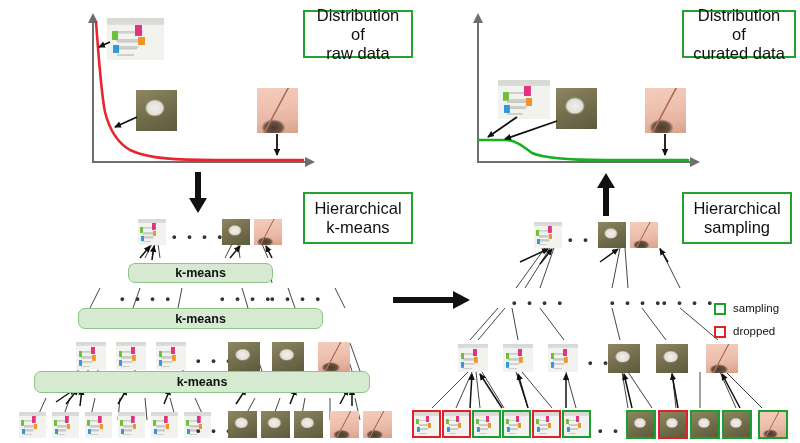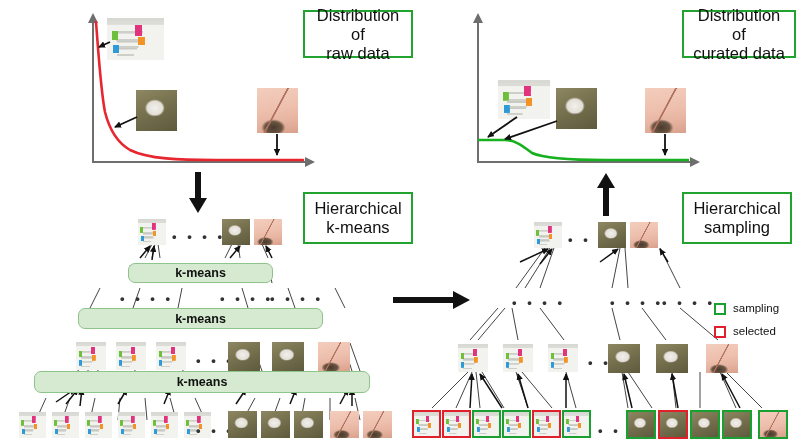--- a/index.html
+++ b/index.html
@@ -370,16 +370,16 @@
     <div class="thumb t-dog sel-red" style="left:660px;top:412px;width:26px;height:25px;"></div>
     <div class="thumb t-dog sel-green" style="left:692px;top:412px;width:26px;height:25px;"></div>
     <div class="thumb t-dog sel-green" style="left:724px;top:412px;width:26px;height:25px;"></div>
     <div class="thumb t-pink sel-green" style="left:760px;top:412px;width:26px;height:25px;"></div>
   </div>
 
   <div>
     <div class="legend-sw" style="left:714px;top:303px;border:2px solid #19a030;"></div>
     <div class="legend-txt" style="left:733px;top:302px;">sampling</div>
     <div class="legend-sw" style="left:714px;top:326px;border:2px solid #e0202a;"></div>
-    <div class="legend-txt" style="left:733px;top:325px;">selected</div>
+    <div class="legend-txt" style="left:733px;top:325px;">dropped</div>
   </div>
 
 </div>
 
 </body></html>

